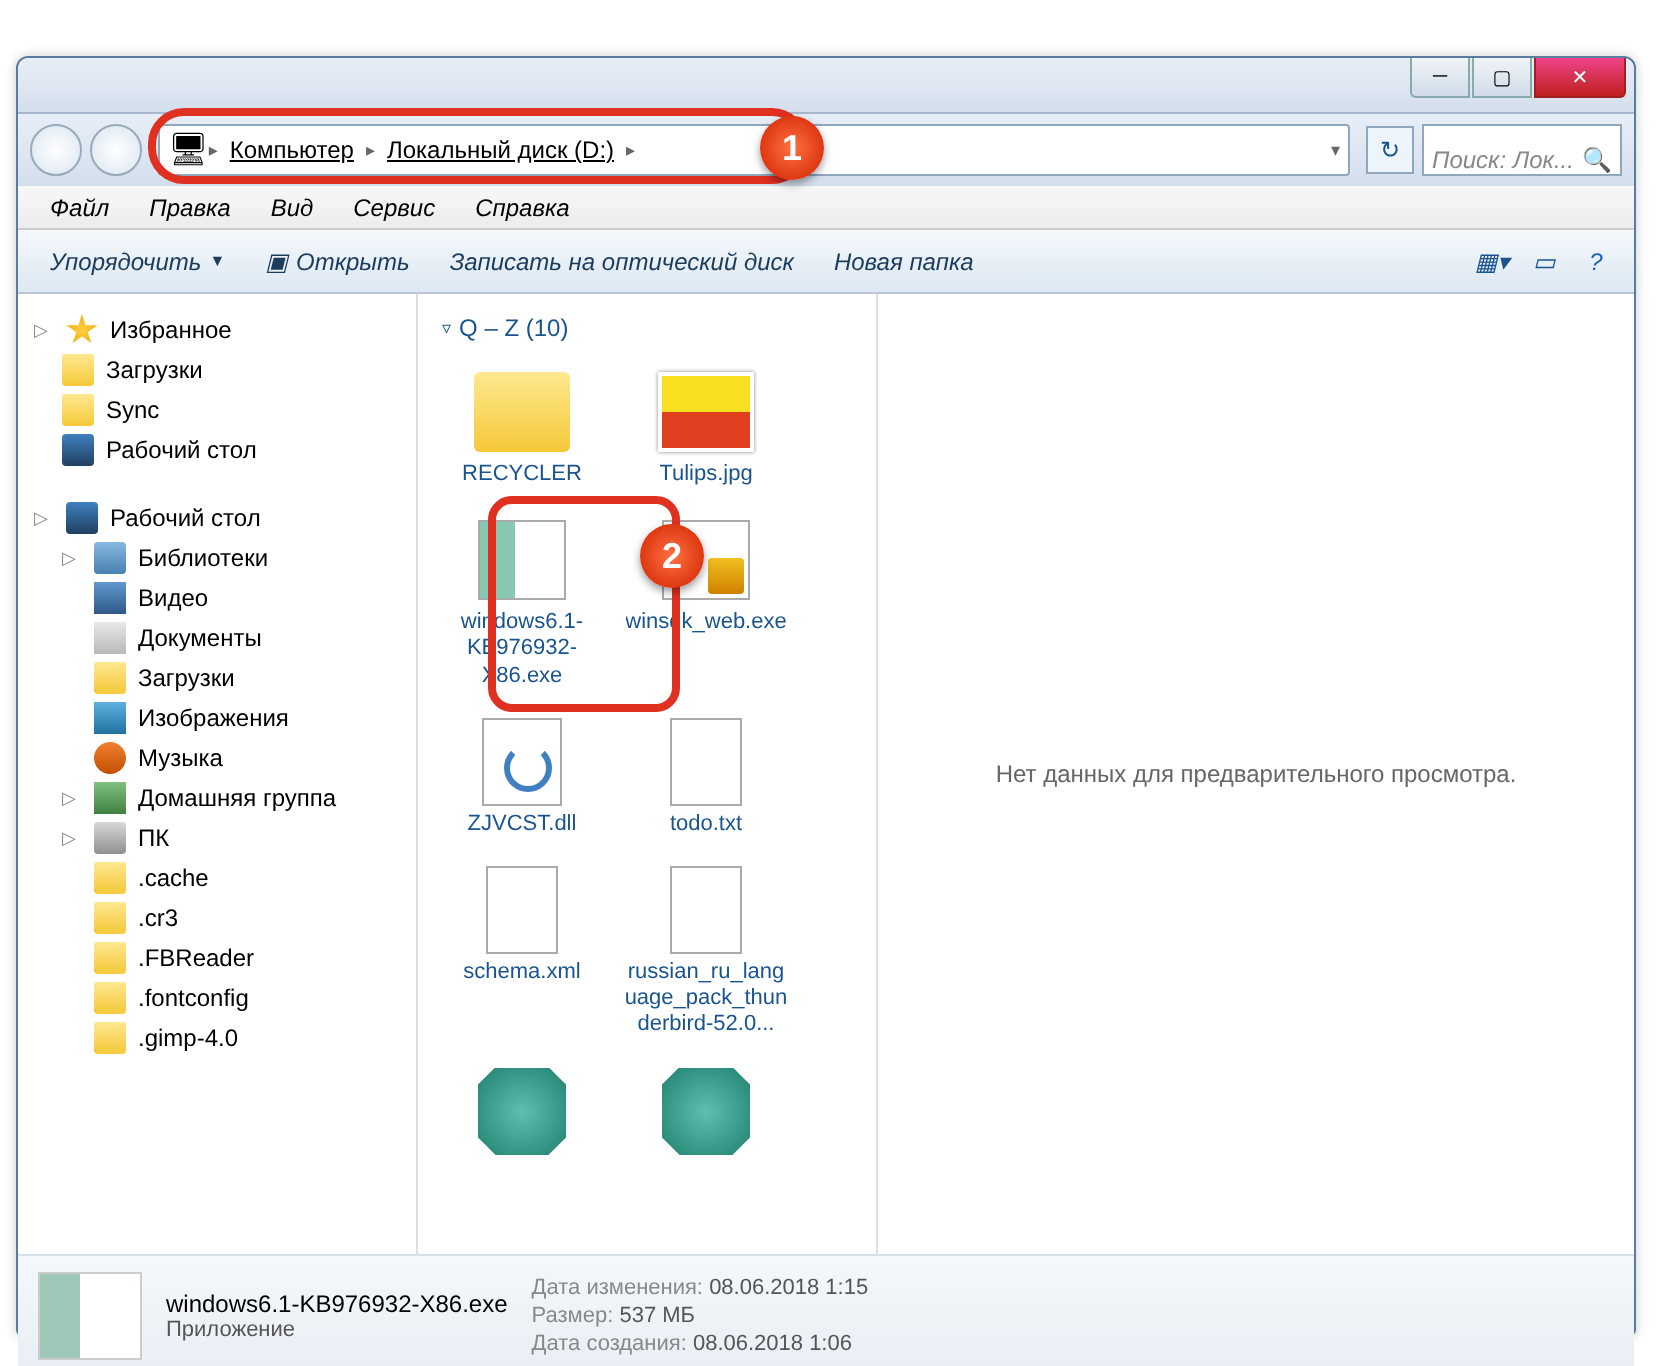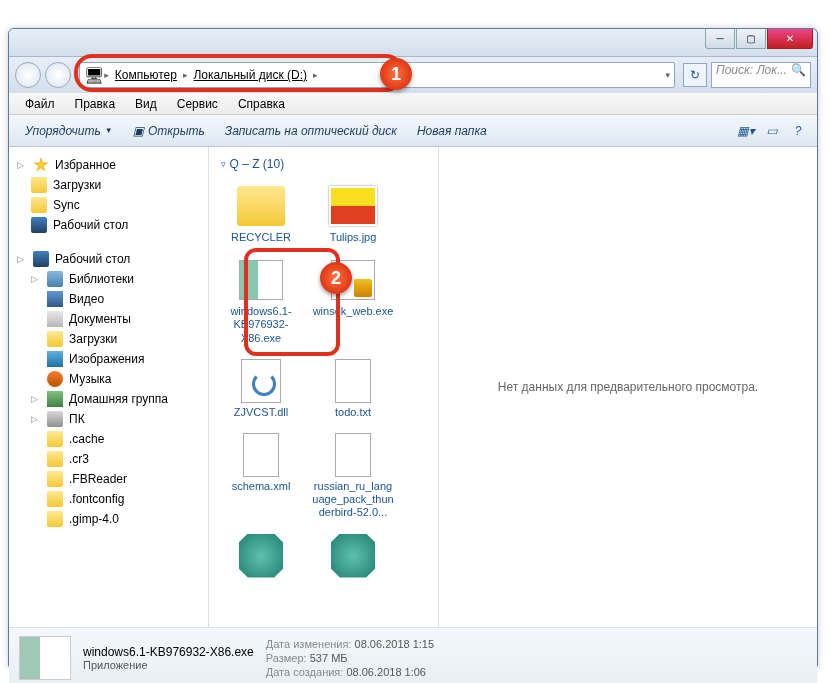--- a/index.html
+++ b/index.html
@@ -9,24 +9,24 @@
 .win-controls { position: absolute; right: 4px; top: 0; display: flex; }
 .win-btn { width: 30px; height: 20px; margin-left: 1px; border: 1px solid #8aa; border-top: none; background: linear-gradient(#f0f4f8,#d0dce8); display: flex; align-items: center; justify-content: center; font-size: 10px; cursor: pointer; }
 .win-btn.close { background: linear-gradient(#e48,#c02020); color: #fff; border-color: #a02020; border-radius: 0 0 3px 0; width: 46px; }
 .win-btn.min { border-radius: 0 0 0 3px; }
 .navrow { height: 36px; display: flex; align-items: center; padding: 4px 6px; background: linear-gradient(#e8eef7,#d4dfec); gap: 4px; }
 .navcircle { width: 26px; height: 26px; border-radius: 50%; border: 1px solid #9ab; background: radial-gradient(#fff,#d8e4f0); cursor: pointer; }
 .addrwrap { flex: 1; height: 26px; border: 1px solid #8fa8c0; background: #fff; display: flex; align-items: center; padding: 0 4px; margin: 0 4px; border-radius: 2px; }
 .addrwrap span.crumb { padding: 2px 6px; font-size: 12px; color: #000; cursor: pointer; text-decoration: underline; }
 .addrwrap span.sep { color: #666; font-size: 9px; }
 .refresh { width: 24px; height: 24px; border: 1px solid #8fa8c0; background: #eef4fb; display: flex; align-items: center; justify-content: center; font-size: 12px; cursor: pointer; color: #1a5490; }
-.searchbox { width: 100px; height: 26px; border: 1px solid #8fa8c0; background: #fff; display: flex; align-items: flex-start; padding: 0 4px; font-size: 12px; color: #888; font-style: italic; position: relative; }
+.searchbox { width: 100px; height: 26px; border: 1px solid #8fa8c0; background: #fff; display: flex; align-items: flex-end; padding: 0 4px; font-size: 12px; color: #888; font-style: italic; position: relative; }
 .searchbox .mag { position: absolute; right: 4px; color: #1a5490; font-style: normal; }
 .menubar { height: 22px; background: linear-gradient(#f8f8f8,#ececec); border-bottom: 1px solid #ccc; display: flex; align-items: center; padding: 0 6px; font-size: 12px; }
-.menubar span { padding: 3px 10px; cursor: pointer; }
+.menubar span { padding: 3px 10px; cursor: pointer; font-style: italic; }
 .toolbar { height: 32px; background: linear-gradient(#f4f8fc,#dde8f2); border-bottom: 1px solid #bcc8d4; display: flex; align-items: center; padding: 0 6px; font-size: 12px; color: #1c3c5c; font-style: italic; }
 .toolbar .tbtn { padding: 4px 10px; cursor: pointer; display: flex; align-items: center; gap: 4px; }
 .toolbar .spacer { flex: 1; }
 .toolbar .iconbtn { width: 26px; height: 22px; display: flex; align-items: center; justify-content: center; cursor: pointer; color: #1a5490; }
 .body { display: flex; height: 480px; }
 .sidebar { width: 200px; border-right: 1px solid #d8e0e8; padding: 8px 4px; overflow: hidden; position: relative; font-size: 12px; }
 .navgroup { margin-bottom: 14px; }
 .navitem { display: flex; align-items: center; gap: 6px; padding: 2px 4px 2px 18px; cursor: pointer; white-space: nowrap; }
 .navitem.head { padding-left: 4px; }
 .navitem .tri { width: 10px; display: inline-block; color: #888; font-size: 9px; }

